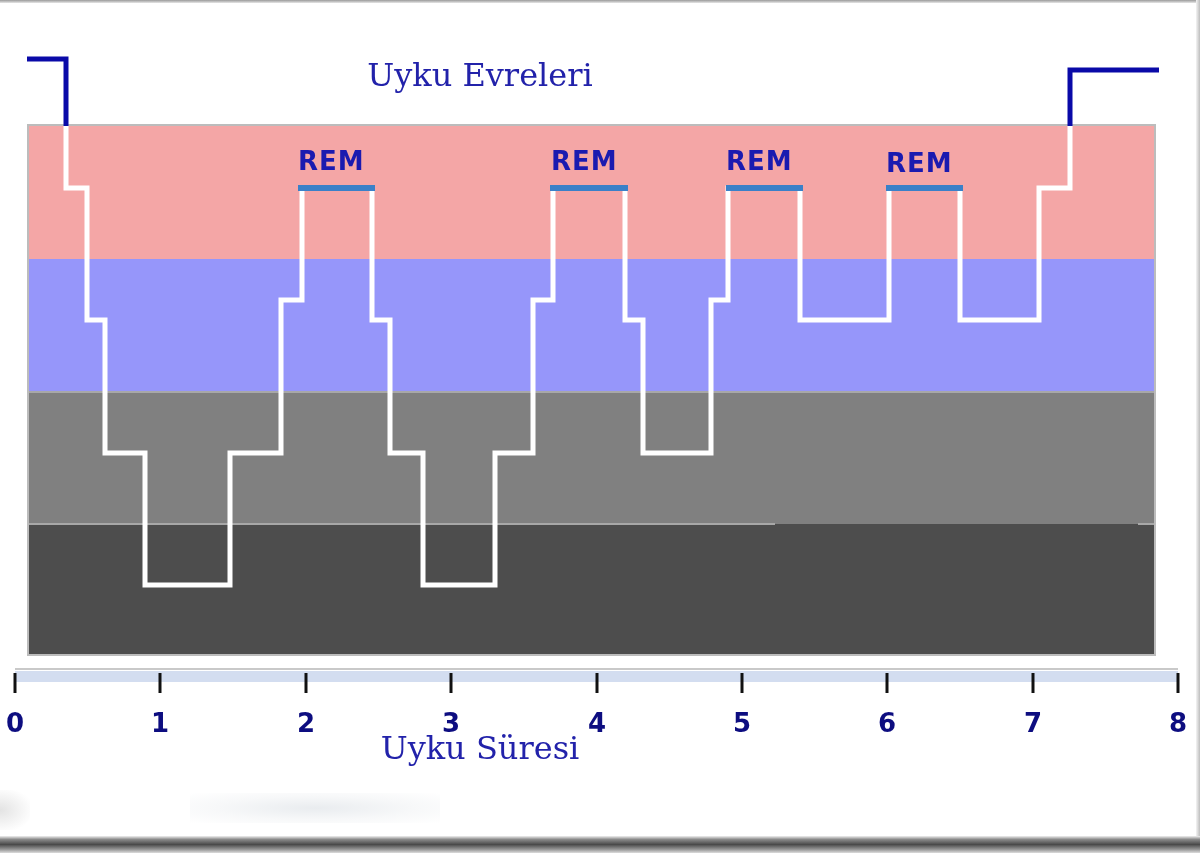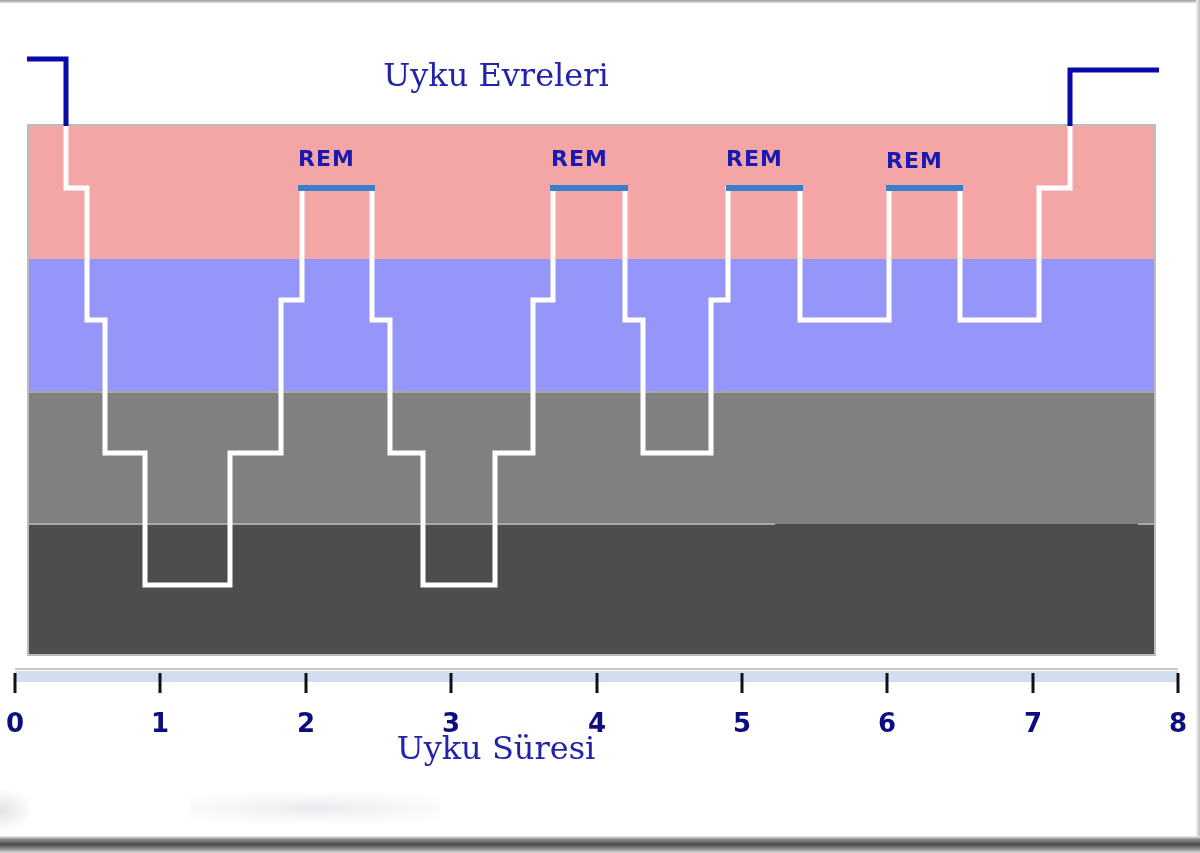--- a/index.html
+++ b/index.html
@@ -1,24 +1,24 @@
 <!DOCTYPE html>
 <html><head>
 <meta charset="utf-8">
 <style>
   html, body { margin:0; padding:0; }
   body { width:1200px; height:853px; background:#ffffff; position:relative; overflow:hidden; font-family:"Liberation Sans", sans-serif; }
   .frame-top { position:absolute; left:0; top:0; width:1200px; height:3px; background:linear-gradient(#9a9a9a,#e6e6e6); }
   .frame-bottom { position:absolute; left:0; top:836px; width:1200px; height:17px; background:linear-gradient(#f0f0f0 0%, #8a8a8a 20%, #4a4a4a 50%, #9a9a9a 80%, #dcdcdc 100%); }
   .frame-right { position:absolute; right:0; top:0; width:4px; height:836px; background:linear-gradient(90deg,#f4f4f4,#bdbdbd); }
   svg { position:absolute; left:0; top:0; }
-  .title { position:absolute; left:0; width:960px; text-align:center; font-family:"DejaVu Serif", serif; color:#2222aa; font-size:32px;margin-left:16px; }
+  .title { position:absolute; left:0; width:960px; text-align:center; font-family:"DejaVu Serif", serif; color:#2222aa; font-size:32px; }
   .title.top { top:56px; left:0; }
   .title.bottom { top:729px; }
-  .rem { position:absolute; font-family:"DejaVu Sans", sans-serif; font-weight:bold; font-size:22px; color:#1a1ab0; letter-spacing:1px; }
+  .rem { position:absolute; font-family:"DejaVu Sans", sans-serif; font-weight:bold; font-size:26px; color:#1a1ab0; letter-spacing:1px; }
   .tick-label { position:absolute; top:708px; font-family:"DejaVu Sans", sans-serif; font-weight:bold; font-size:26px; color:#0d0d80; width:40px; margin-left:-20px; text-align:center; }
   .blur-smudge { position:absolute; left:190px; top:793px; width:250px; height:30px; background:radial-gradient(ellipse at center, #e9ecef 0%, #f7f8f9 55%, #ffffff 100%); }
   .blur-smudge2 { position:absolute; left:0; top:790px; width:30px; height:40px; background:radial-gradient(ellipse at left, #e3e3e3 0%, #ffffff 80%); }
 </style>
 </head>
 <body>
 
 <div class="frame-top"></div>
 <div class="frame-right"></div>
 

